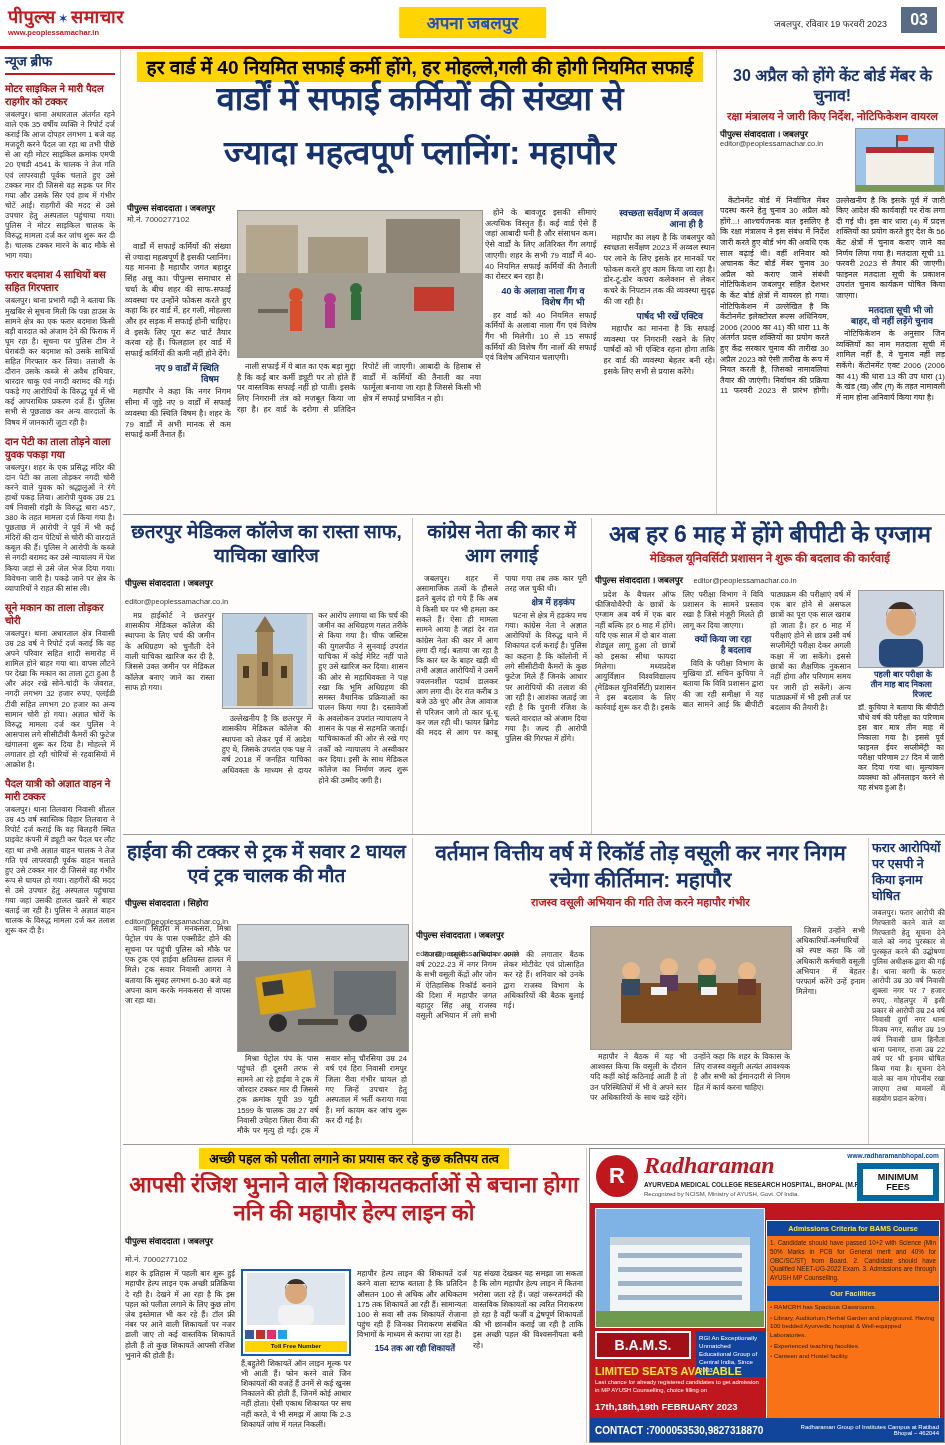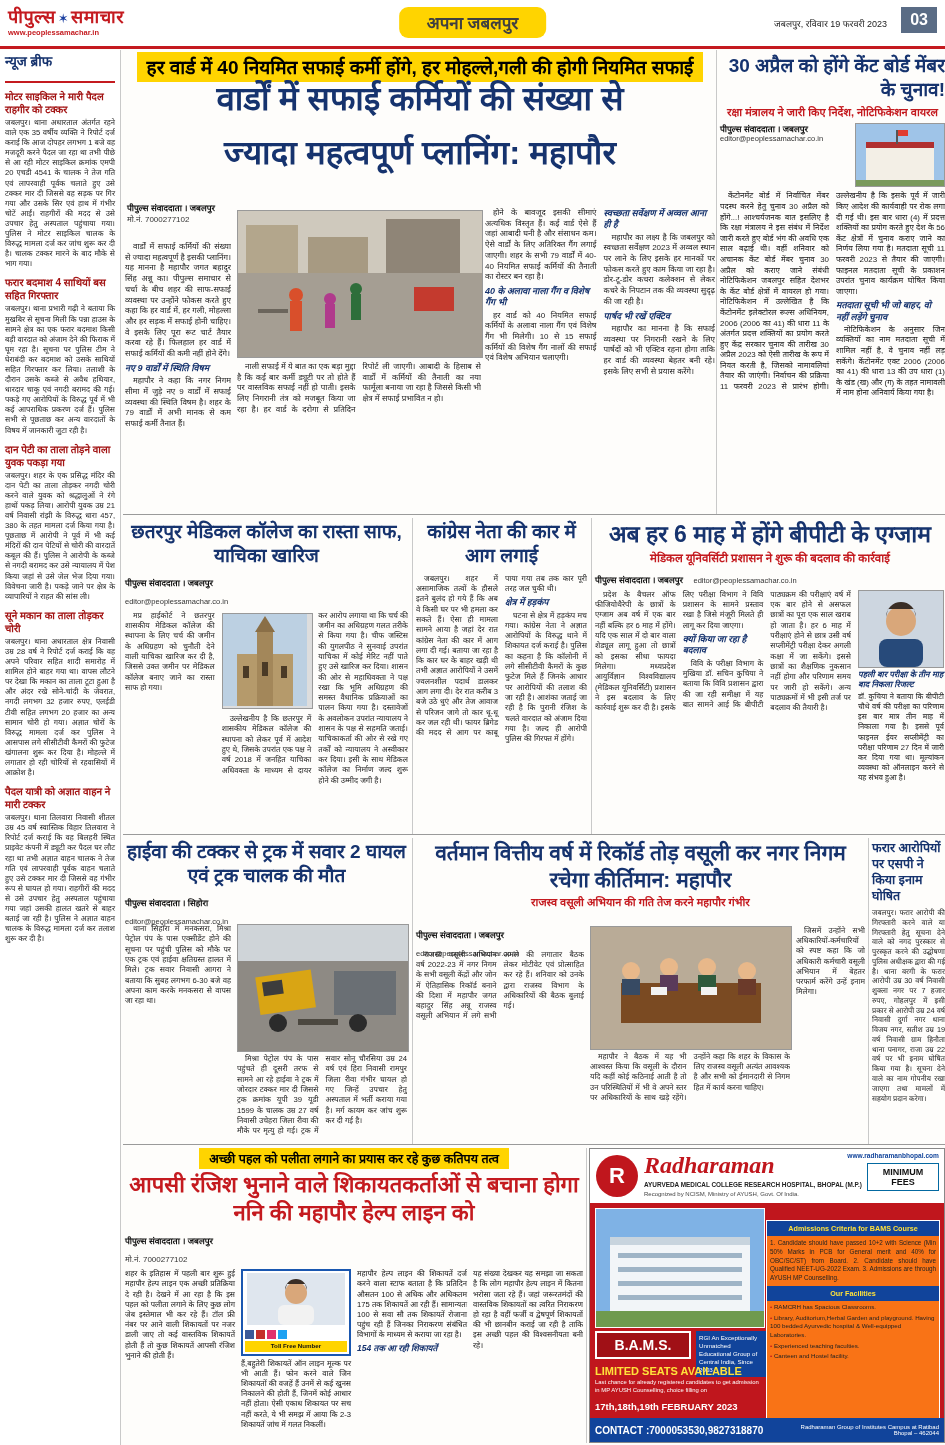--- a/index.html
+++ b/index.html
@@ -3,41 +3,41 @@
 <meta charset="utf-8">
 <style>
   html,body{margin:0;padding:0;background:#e9e9e9;font-family:"Liberation Sans","DejaVu Sans",sans-serif;}
   #paper{position:relative;width:945px;height:1445px;background:#fefdfb;overflow:hidden;color:#111;margin:0 auto;}
   .abs{position:absolute;}
   
   #mast{position:absolute;left:0;top:0;width:945px;height:46px;border-bottom:3px solid #c41a1f;background:#fff;}
   .logo-line{font-size:18px;font-weight:bold;color:#c41a1f;letter-spacing:.5px;}
   .logo-star{color:#1a3fa0;font-size:13px;padding:0 2px;}
   .logo-site{font-size:7.5px;color:#c41a1f;font-weight:bold;}
-  .edition{position:absolute;left:50%;top:7px;transform:translateX(-50%);background:#ffd400;color:#404040;font-weight:bold;font-size:17px;padding:4px 28px;border-radius:9px;white-space:nowrap;}
+  .edition{position:absolute;left:50%;top:7px;transform:translateX(-50%);background:#ffd400;color:#1d4ed8;font-weight:bold;font-size:17px;padding:4px 28px;border-radius:1px;white-space:nowrap;}
   .dateline{position:absolute;right:58px;top:17px;font-size:9px;color:#222;}
   .pageno{position:absolute;right:8px;top:7px;background:#5a6c85;color:#fff;font-weight:bold;font-size:16px;padding:4px 9px;}
   
   .hl{color:#16336e;font-weight:bold;text-align:center;line-height:1.28;}
   .redhl{color:#c41a1f;font-weight:bold;text-align:center;line-height:1.28;}
   .redsub{color:#c41a1f;font-weight:bold;text-align:center;line-height:1.25;}
   .kick{background:#ffd400;color:#000;font-weight:bold;display:inline-block;padding:2px 10px;}
   .by{font-weight:bold;font-size:8.5px;color:#111;}
   .phone{font-size:8px;color:#333;}
   .email{font-size:7.5px;color:#333;}
   .bd{font-size:8px;line-height:1.34;text-align:justify;color:#1c1c1c;}
   .bd p{margin:0 0 3px;text-indent:8px;}
-  .ch{color:#16336e;font-weight:bold;font-size:9px;margin:2px 0;text-align:left;line-height:1.25;font-style:italic;}
+  .ch{color:#16336e;font-weight:bold;font-size:9px;margin:2px 12px;text-align:right;line-height:1.25;}
   .c2{column-count:2;column-gap:7px;}
   .c3{column-count:3;column-gap:7px;}
   .vline{position:absolute;background:#c9c9c9;width:1px;}
   .hline{position:absolute;background:#9a9a9a;height:1px;}
   
   #brief{position:absolute;left:0;top:50px;width:121px;height:1395px;border-right:1px solid #c9c9c9;padding:0 5px;box-sizing:border-box;background:#fff;}
-  #brief h2{color:#16336e;font-size:13.5px;margin:2px 0 4px;border-bottom:2px solid #c41a1f;padding-bottom:11px;}
+  #brief h2{color:#16336e;font-size:13.5px;margin:2px 0 4px;border-bottom:2px solid #c41a1f;padding-bottom:3px;}
   .brief-h{color:#a31515;font-weight:bold;font-size:10px;line-height:1.3;margin:7px 0 2px;}
   .brief-b{font-size:7.6px;line-height:1.33;text-align:justify;color:#222;}
   
   section{position:absolute;box-sizing:border-box;}
   .photo-frame{background:#ddd;border:1px solid #999;overflow:hidden;}
   
   .hcols{display:flex;gap:6px;}
   .hcol{flex:1;font-size:7.6px;line-height:1.34;text-align:justify;}
   .pbox{border:2px solid #1a57b0;background:#fff;padding:2px;margin-bottom:3px;}
   .soc{display:flex;gap:2px;margin:2px 0;}
@@ -136,21 +136,21 @@
       <div class="ch">पार्षद भी रखें एक्टिव</div>
       <p>महापौर का मानना है कि सफाई व्यवस्था पर निगरानी रखने के लिए पार्षदों को भी एक्टिव रहना होगा ताकि हर वार्ड की व्यवस्था बेहतर बनी रहे। इसके लिए सभी से प्रयास करेंगे।</p>
     </div>
     <div class="abs bd c2" style="left:112px;top:312px;width:244px;height:148px;overflow:hidden;">
       <p>नाली सफाई में ये बात का एक बड़ा मुद्दा है कि कई बार कर्मी ड्यूटी पर तो होते हैं पर वास्तविक सफाई नहीं हो पाती। इसके लिए निगरानी तंत्र को मजबूत किया जा रहा है। हर वार्ड के दरोगा से प्रतिदिन रिपोर्ट ली जाएगी। आबादी के हिसाब से वार्डों में कर्मियों की तैनाती का नया फार्मूला बनाया जा रहा है जिससे किसी भी क्षेत्र में सफाई प्रभावित न हो।</p>
     </div>
   </section>
 
   <div class="vline" style="left:716px;top:50px;height:464px;"></div>
   <section style="left:720px;top:50px;width:225px;height:462px;">
-    <div class="hl" style="font-size:19px;margin-top:4px;text-align:right;">30 अप्रैल को होंगे केंट बोर्ड मेंबर के चुनाव!</div>
+    <div class="hl" style="font-size:16px;margin-top:16px;">30 अप्रैल को होंगे केंट बोर्ड मेंबर के चुनाव!</div>
     <div class="redsub" style="font-size:11px;margin-top:3px;text-align:center;">रक्षा मंत्रालय ने जारी किए निर्देश, नोटिफिकेशन वायरल</div>
     <div style="display:flex;justify-content:space-between;align-items:flex-start;margin-top:4px;">
       <div>
         <div class="by">पीपुल्स संवाददाता । जबलपुर</div>
         <div class="email">editor@peoplessamachar.co.in</div>
       </div>
       <div class="photo-frame" style="width:88px;height:62px;">
         <svg width="88" height="62" viewBox="0 0 88 62">
           <rect width="88" height="62" fill="#9fc4e8"></rect>
           <rect x="10" y="22" width="68" height="34" fill="#f3efe6"></rect>
@@ -342,21 +342,21 @@
       <div class="hcol">यह संख्या देखकर यह समझा जा सकता है कि लोग महापौर हेल्प लाइन में कितना भरोसा जता रहे हैं। जहां जरूरतमंदों की वास्तविक शिकायतों का त्वरित निराकरण हो रहा है वहीं फर्जी व द्वेषपूर्ण शिकायतों की भी छानबीन कराई जा रही है ताकि इस अच्छी पहल की विश्वसनीयता बनी रहे।</div>
     </div>
   </section>
 
   <section id="ad" style="left:589px;top:1148px;width:356px;height:295px;">
     <div class="abs" style="left:6px;top:6px;width:42px;height:42px;border-radius:50%;background:#c0161d;color:#fff;font-weight:bold;font-size:22px;display:flex;align-items:center;justify-content:center;">R</div>
     <div class="abs" style="left:54px;top:3px;font-family:'Liberation Serif',serif;font-style:italic;font-weight:bold;font-size:24px;color:#c0161d;">Radharaman</div>
     <div class="abs" style="left:54px;top:32px;font-size:6.4px;font-weight:bold;color:#222;">AYURVEDA MEDICAL COLLEGE RESEARCH HOSPITAL, BHOPAL (M.P.)</div>
     <div class="abs" style="left:54px;top:42px;font-size:6px;color:#444;">Recognized by NCISM, Ministry of AYUSH, Govt. Of India.</div>
     <div class="abs" style="right:5px;top:3px;font-size:6.6px;color:#11449b;font-weight:bold;">www.radharamanbhopal.com</div>
-    <div class="abs" style="right:5px;top:14px;border:1px solid #0369a1;padding:3px 6px;font-size:9px;font-weight:bold;color:#111;text-align:center;width:58px;">MINIMUM FEES</div>
+    <div class="abs" style="right:5px;top:14px;border:6px solid #0369a1;padding:3px 6px;font-size:9px;font-weight:bold;color:#111;text-align:center;width:58px;">MINIMUM FEES</div>
 
     <div class="ad-red">
       <div class="abs photo-frame" style="left:5px;top:5px;width:168px;height:118px;border-color:#fff;">
         <svg width="168" height="118" viewBox="0 0 168 118">
           <rect width="168" height="118" fill="#7fb2e5"></rect>
           <rect x="14" y="28" width="140" height="74" fill="#f2f5f8"></rect>
           <rect x="14" y="28" width="140" height="8" fill="#c8d4de"></rect>
           <rect x="22" y="44" width="124" height="5" fill="#9fb4c6"></rect>
           <rect x="22" y="58" width="124" height="5" fill="#9fb4c6"></rect>
           <rect x="22" y="72" width="124" height="5" fill="#9fb4c6"></rect>

